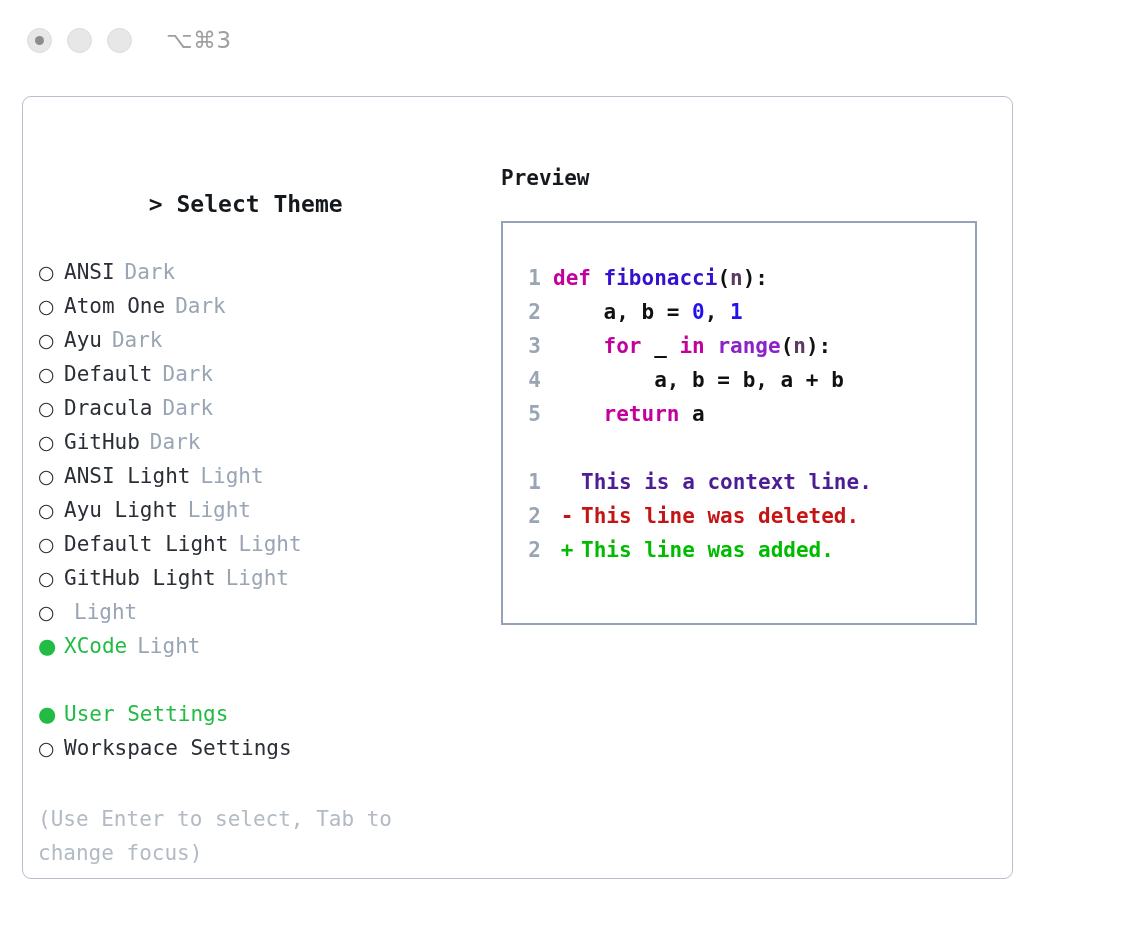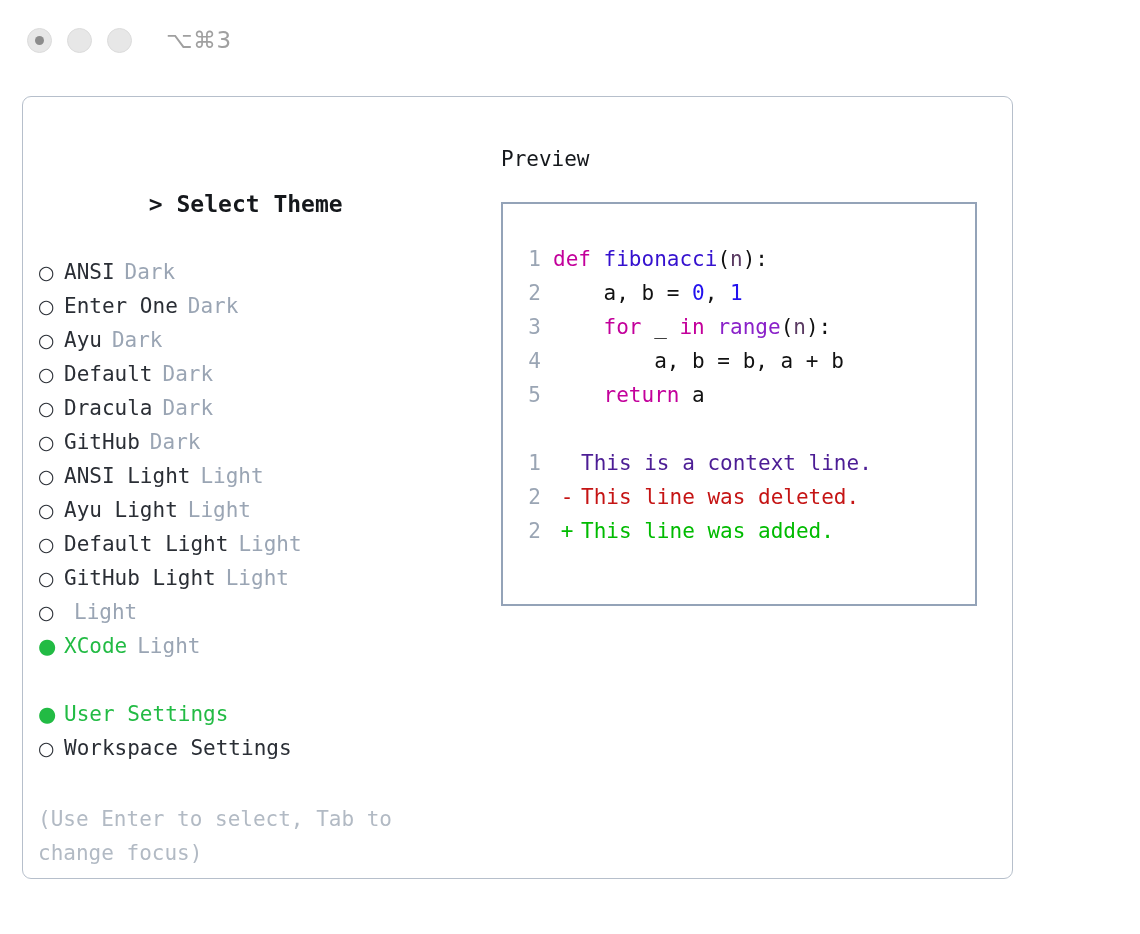--- a/index.html
+++ b/index.html
@@ -143,22 +143,23 @@
     color: #b2bac4;
     line-height: 34px;
     width: 420px;
     white-space: pre-wrap;
   }
 
   
   .right-col {
     position: absolute;
     left: 478px;
-    top: 45px;
+    top: 64px;
     width: 500px;
+    font-weight: bold;
   }
   .preview-title {
     font-size: 21px;
     color: #15181c;
     line-height: 34px;
     margin-bottom: 26px;
     white-space: pre;
   }
   .preview-box {
     width: 476px;
@@ -218,21 +219,21 @@
   <div class="panel-inner">
 
     <div class="left-col">
 
       <div class="section-title">
         <span class="caret">&gt;</span><span> </span><span>Select Theme</span>
       </div>
 
       <div id="theme-list">
           <div class="opt-row"><span class="marker">○</span><span class="opt-label">ANSI</span><span class="opt-tag">Dark</span></div>
-          <div class="opt-row"><span class="marker">○</span><span class="opt-label">Enter One</span><span class="opt-tag">Dark</span></div>
+          <div class="opt-row"><span class="marker">○</span><span class="opt-label">Atom One</span><span class="opt-tag">Dark</span></div>
           <div class="opt-row"><span class="marker">○</span><span class="opt-label">Ayu</span><span class="opt-tag">Dark</span></div>
           <div class="opt-row"><span class="marker">○</span><span class="opt-label">Default</span><span class="opt-tag">Dark</span></div>
           <div class="opt-row"><span class="marker">○</span><span class="opt-label">Dracula</span><span class="opt-tag">Dark</span></div>
           <div class="opt-row"><span class="marker">○</span><span class="opt-label">GitHub</span><span class="opt-tag">Dark</span></div>
           <div class="opt-row"><span class="marker">○</span><span class="opt-label">ANSI Light</span><span class="opt-tag">Light</span></div>
           <div class="opt-row"><span class="marker">○</span><span class="opt-label">Ayu Light</span><span class="opt-tag">Light</span></div>
           <div class="opt-row"><span class="marker">○</span><span class="opt-label">Default Light</span><span class="opt-tag">Light</span></div>
           <div class="opt-row"><span class="marker">○</span><span class="opt-label">GitHub Light</span><span class="opt-tag">Light</span></div>
           <div class="opt-row"><span class="marker">○</span><span class="opt-tag">Light</span></div>
           <div class="opt-row selected"><span class="marker sel">●</span><span class="opt-label">XCode</span><span class="opt-tag">Light</span></div>

